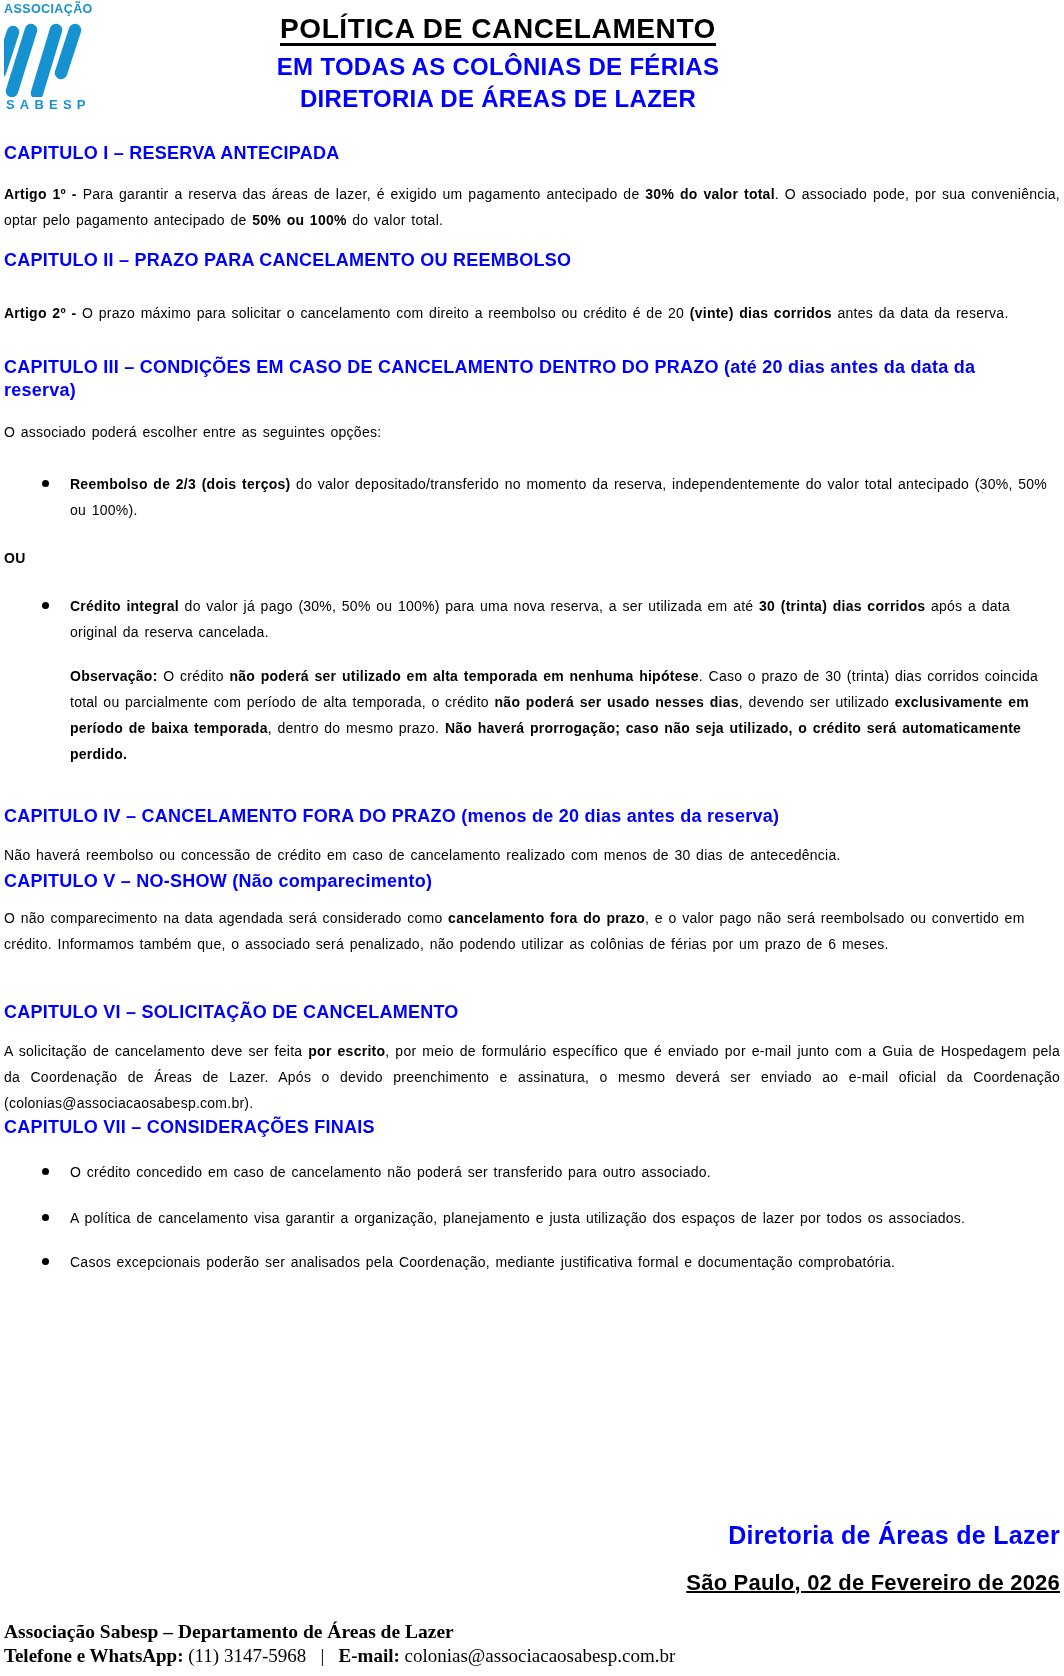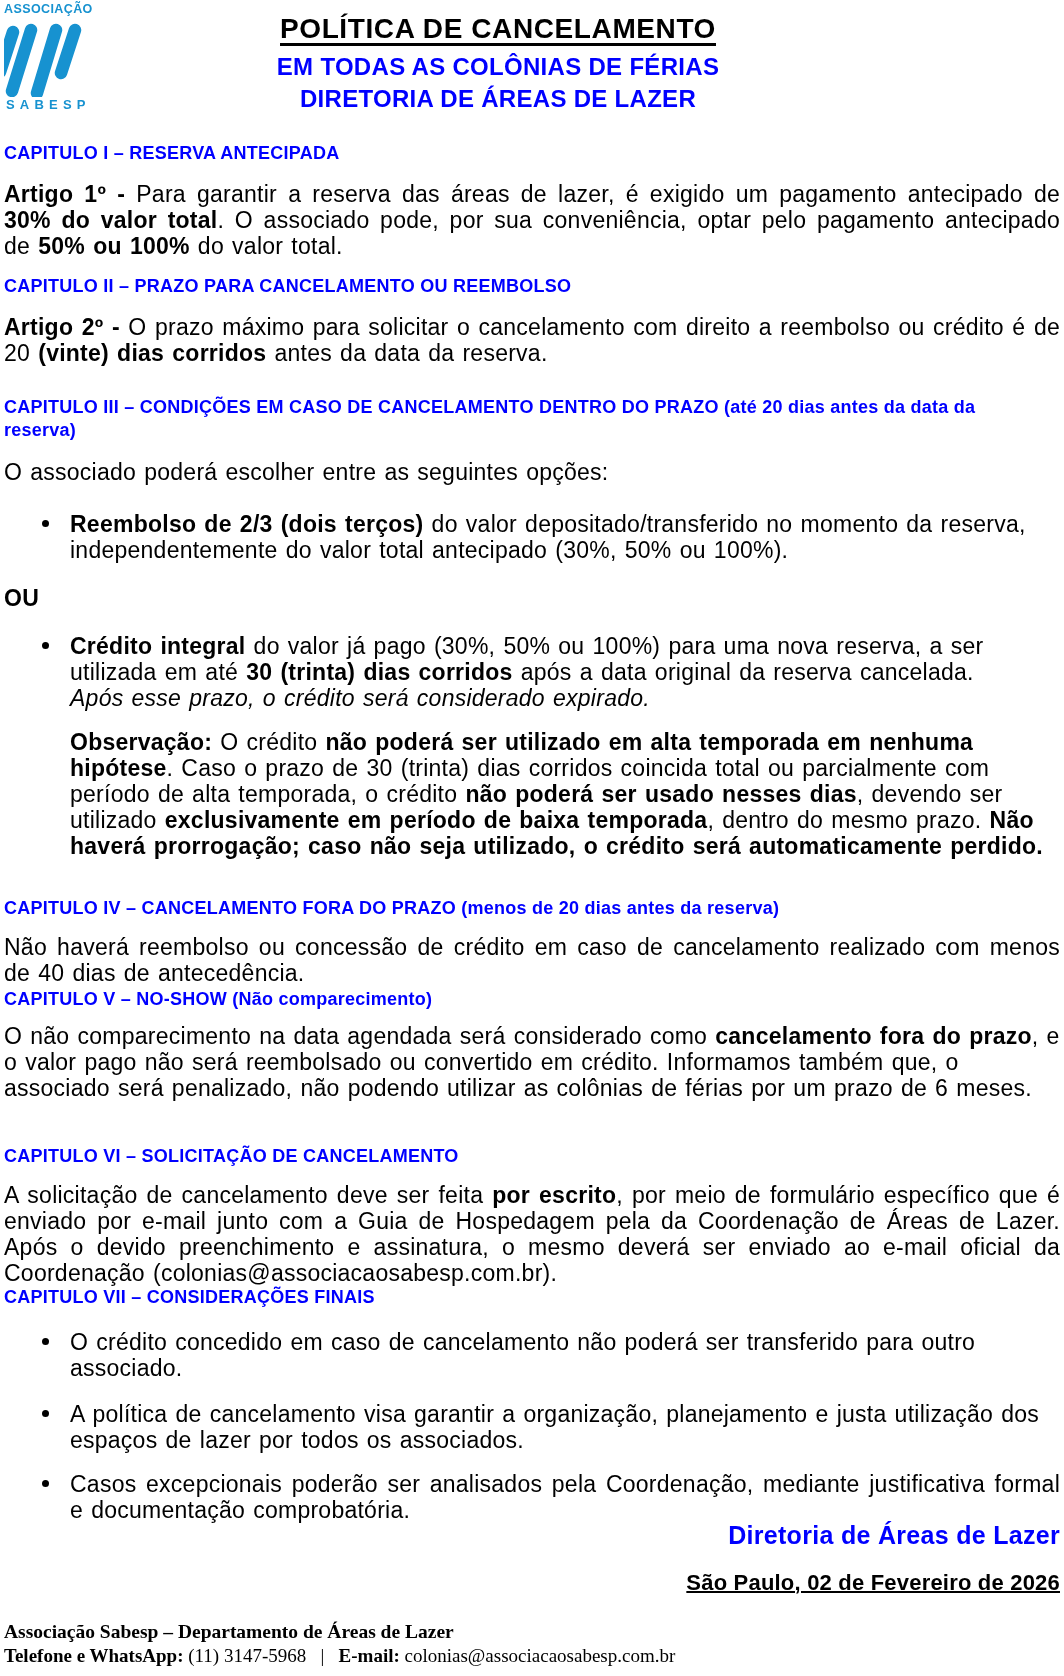--- a/index.html
+++ b/index.html
@@ -27,31 +27,31 @@
     margin:0;font-size:28px;line-height:34px;font-weight:bold;letter-spacing:0.6px;
     text-decoration:underline;text-decoration-thickness:3px;text-underline-offset:5px;color:var(--ink);
   }
   .sub{font-size:24px;line-height:30px;font-weight:bold;color:var(--blue);letter-spacing:0.3px;}
   .sub1{margin-top:6px;}
   .sub2{margin-top:2px;}
   
   .chapter{
     margin:0;color:var(--blue);font-size:18px;line-height:23px;font-weight:bold;letter-spacing:0.25px;
   }
-  .para{margin:0;font-size:23px;line-height:26px;word-spacing:1.5px;}
+  .para{margin:0;font-size:14px;line-height:26px;word-spacing:1.5px;}
   .justify{text-align:justify;}
   .indent{margin-left:66px;}
   .bullet{position:relative;padding-left:66px;}
   .bullet::before{
     content:"";position:absolute;left:38px;top:9px;width:7px;height:7px;border-radius:50%;background:var(--ink);
   }
   .ou{font-weight:bold;}
   
   .h-ch1{margin-top:26px;}  .p-ch1{margin-top:16px;}
-  .h-ch2{margin-top:16px;}  .p-ch2{margin-top:16px;}
+  .h-ch2{margin-top:16px;}  .p-ch2{margin-top:28px;}
   .h-ch3{margin-top:30px;max-width:1010px;}
   .p-intro{margin-top:17px;}
   .b1{margin-top:26px;}
   .p-ou{margin-top:22px;}
   .b2{margin-top:22px;}
   .obs{margin-top:18px;}
   .h-ch4{margin-top:38px;}  .p-ch4{margin-top:14px;}
   .h-ch5{margin-top:2px;}  .p-ch5{margin-top:12px;}
   .h-ch6{margin-top:44px;}  .p-ch6{margin-top:14px;}
   .h-ch7{}
@@ -109,27 +109,27 @@
     <section>
       <h2 class="chapter h-ch2">CAPITULO II – PRAZO PARA CANCELAMENTO OU REEMBOLSO</h2>
       <p class="para justify p-ch2"><b>Artigo 2º - </b>O prazo máximo para solicitar o cancelamento com direito a reembolso ou crédito é de 20 <b>(vinte) dias corridos</b> antes da data da reserva.</p>
     </section>
 
     <section>
       <h2 class="chapter h-ch3">CAPITULO III – CONDIÇÕES EM CASO DE CANCELAMENTO DENTRO DO PRAZO (até 20 dias antes da data da reserva)</h2>
       <p class="para p-intro">O associado poderá escolher entre as seguintes opções:</p>
       <p class="para bullet b1"><b>Reembolso de 2/3 (dois terços)</b> do valor depositado/transferido no momento da reserva, independentemente do valor total antecipado (30%, 50% ou 100%).</p>
       <p class="para ou p-ou">OU</p>
-      <p class="para bullet b2"><b>Crédito integral</b> do valor já pago (30%, 50% ou 100%) para uma nova reserva, a ser utilizada em até <b>30 (trinta) dias corridos</b> após a data original da reserva cancelada.<br><i>Após esse prazo, o crédito será considerado expirado.</i></p>
+      <p class="para bullet b2"><b>Crédito integral</b> do valor já pago (30%, 50% ou 100%) para uma nova reserva, a ser utilizada em até <b>30 (trinta) dias corridos</b> após a data original da reserva cancelada.<br></p>
       <p class="para indent obs"><b>Observação:</b> O crédito <b>não poderá ser utilizado em alta temporada em nenhuma hipótese</b>. Caso o prazo de 30 (trinta) dias corridos coincida total ou parcialmente com período de alta temporada, o crédito <b>não poderá ser usado nesses dias</b>, devendo ser utilizado <b>exclusivamente em período de baixa temporada</b>, dentro do mesmo prazo. <b>Não haverá prorrogação; caso não seja utilizado, o crédito será automaticamente perdido.</b></p>
     </section>
 
     <section>
       <h2 class="chapter h-ch4">CAPITULO IV – CANCELAMENTO FORA DO PRAZO (menos de 20 dias antes da reserva)</h2>
-      <p class="para justify p-ch4">Não haverá reembolso ou concessão de crédito em caso de cancelamento realizado com menos de 40 dias de antecedência.</p>
+      <p class="para justify p-ch4">Não haverá reembolso ou concessão de crédito em caso de cancelamento realizado com menos de 30 dias de antecedência.</p>
     </section>
 
     <section>
       <h2 class="chapter h-ch5">CAPITULO V – NO-SHOW (Não comparecimento)</h2>
       <p class="para p-ch5">O não comparecimento na data agendada será considerado como <b>cancelamento fora do prazo</b>, e o valor pago não será reembolsado ou convertido em crédito. Informamos também que, o associado será penalizado, não podendo utilizar as colônias de férias por um prazo de 6 meses.</p>
     </section>
 
     <section>
       <h2 class="chapter h-ch6">CAPITULO VI – SOLICITAÇÃO DE CANCELAMENTO</h2>
       <p class="para justify p-ch6">A solicitação de cancelamento deve ser feita <b>por escrito</b>, por meio de formulário específico que é enviado por e-mail junto com a Guia de Hospedagem pela da Coordenação de Áreas de Lazer. Após o devido preenchimento e assinatura, o mesmo deverá ser enviado ao e-mail oficial da Coordenação (colonias@associacaosabesp.com.br).</p>

